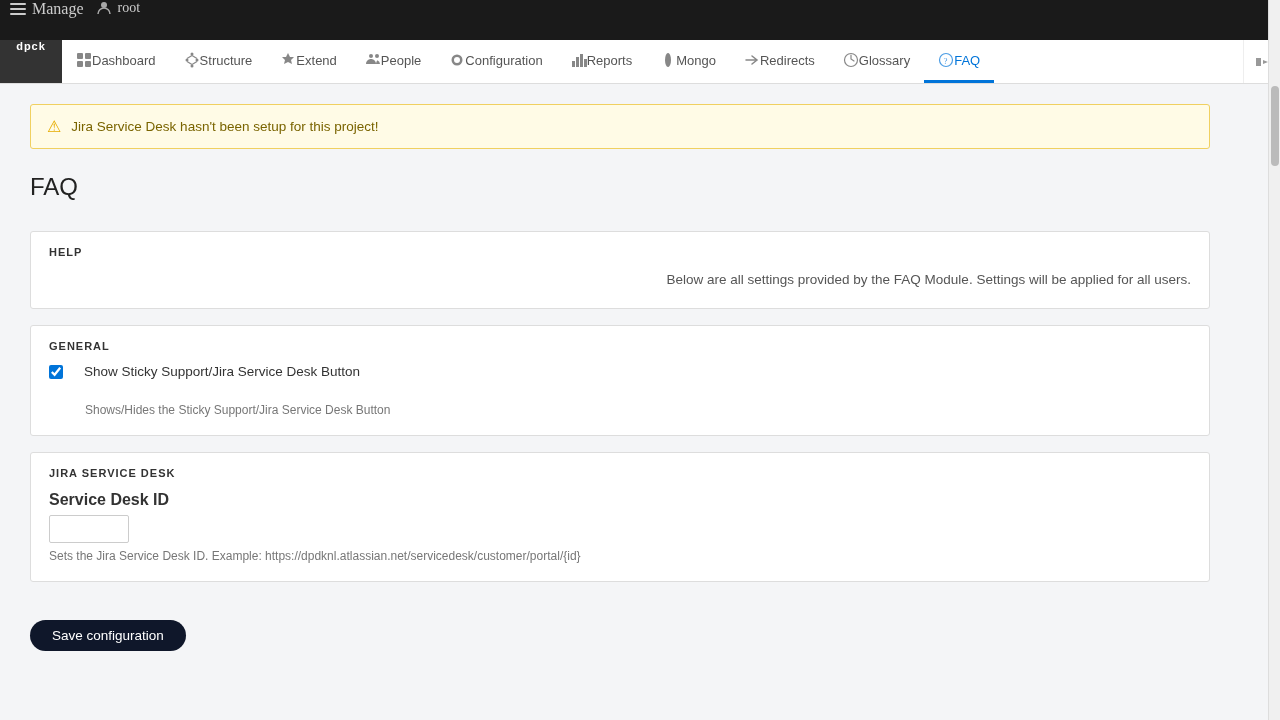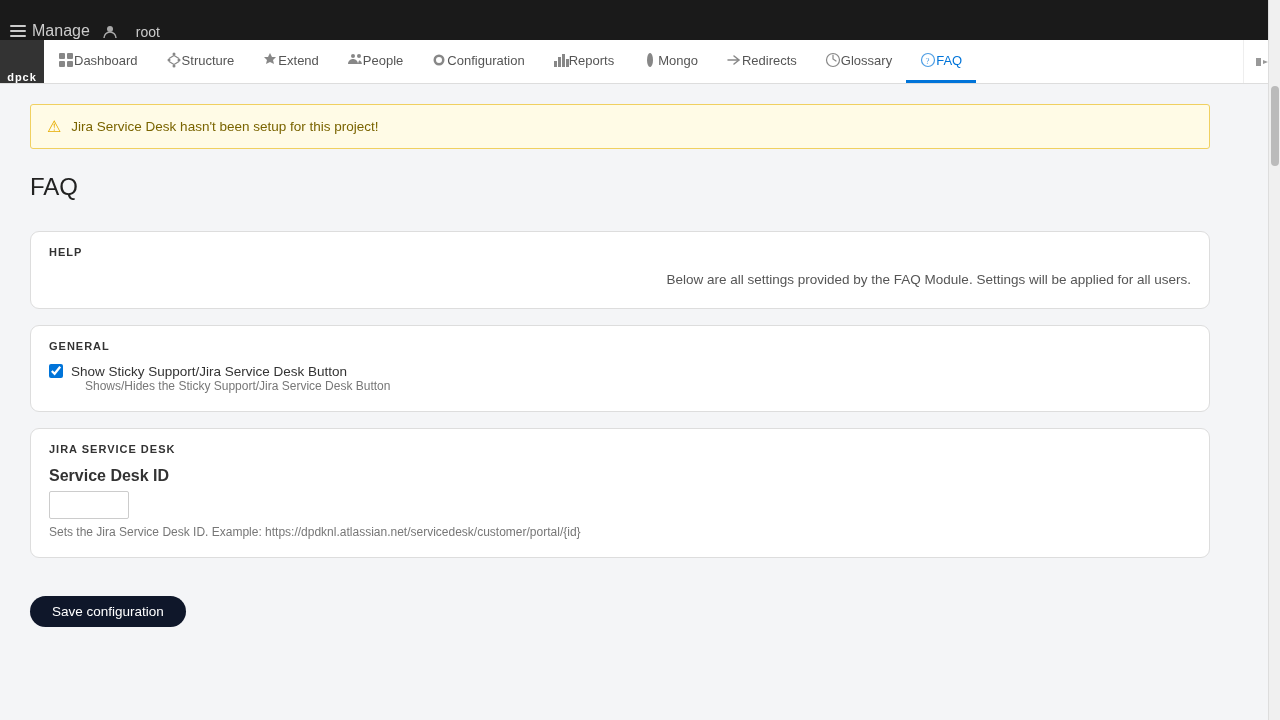--- a/index.html
+++ b/index.html
@@ -2,57 +2,57 @@
 <html><head>
   <meta charset="utf-8">
   <style>
     * { box-sizing: border-box; margin: 0; padding: 0; }
     body { font-family: -apple-system, BlinkMacSystemFont, 'Segoe UI', Arial, sans-serif; font-size: 14px; background: #f4f5f7; color: #333; }
 
     
     .top-bar {
       background: #1a1a1a;
       display: flex;
-      align-items: flex-end;
+      align-items: flex-start;
       height: 40px;
       padding: 0 10px;
       gap: 12px;
+      font-family: Liberation Serif, serif;
     }
     .top-bar-menu-icon {
       color: #ccc;
       font-size: 16px;
       cursor: pointer;
       display: flex;
       align-items: center;
       gap: 6px;
     }
     .top-bar-user {
       color: #ccc;
       font-size: 14px;
       display: flex;
       align-items: center;
-      gap: 18px;
-      cursor: pointer;
-      margin-top: 16px;
+      gap: 6px;
+      cursor: pointer;
     }
     .top-bar-user svg { opacity: 0.8; }
 
     
     .nav-bar {
       background: #fff;
       border-bottom: 1px solid #ddd;
       display: flex;
       align-items: stretch;
       height: 44px;
     }
     .nav-logo {
       background: #333;
-      width: 44px;
-      display: flex;
-      align-items: flex-end;
+      width: 62px;
+      display: flex;
+      align-items: flex-start;
       justify-content: center;
       flex-shrink: 0;
       cursor: pointer;
     }
     .nav-logo span {
       color: #fff;
       font-size: 11px;
       font-weight: bold;
       letter-spacing: 1px;
     }
@@ -111,21 +111,21 @@
     .page-title {
       font-size: 24px;
       font-weight: 300;
       color: #222;
       margin-bottom: 30px;
     }
 
     
     .section {
       border: 1px solid #ddd;
-      border-radius: 9px;
+      border-radius: 3px;
       background: #fff;
       margin-bottom: 16px;
     }
     .section-title {
       font-size: 11px;
       font-weight: bold;
       letter-spacing: 1px;
       color: #333;
       padding: 14px 18px 6px;
       text-transform: uppercase;
@@ -136,22 +136,23 @@
     .section-desc {
       font-size: 13.5px;
       color: #555;
       line-height: 1.5;
       text-align: right;
     }
 
     
     .checkbox-row {
       display: flex;
-      gap: 8px;
-      margin-bottom: 0;
+      align-items: center;
+      gap: 21px;
+      margin-bottom: 24px;
     }
     .checkbox-row input[type=checkbox] {
       width: 14px;
       height: 14px;
       accent-color: #0074d9;
       cursor: pointer;
     }
     .checkbox-label {
       font-size: 13.5px;
       color: #333;

